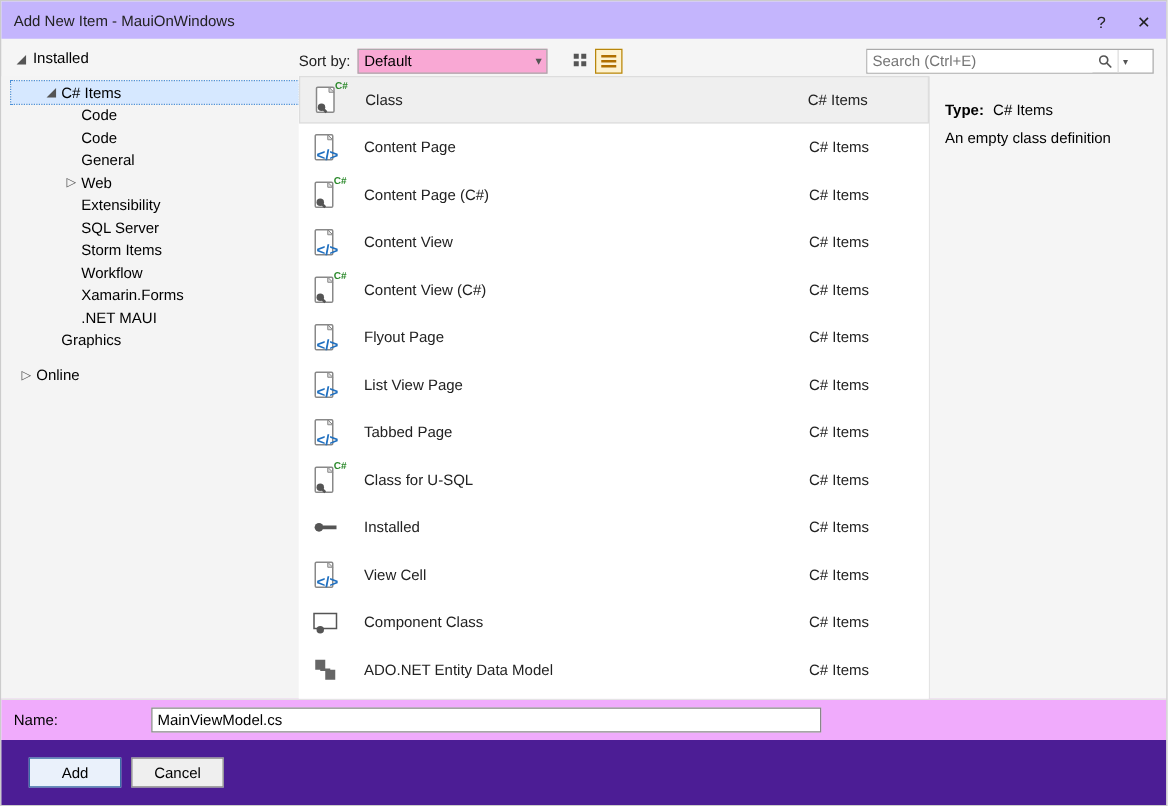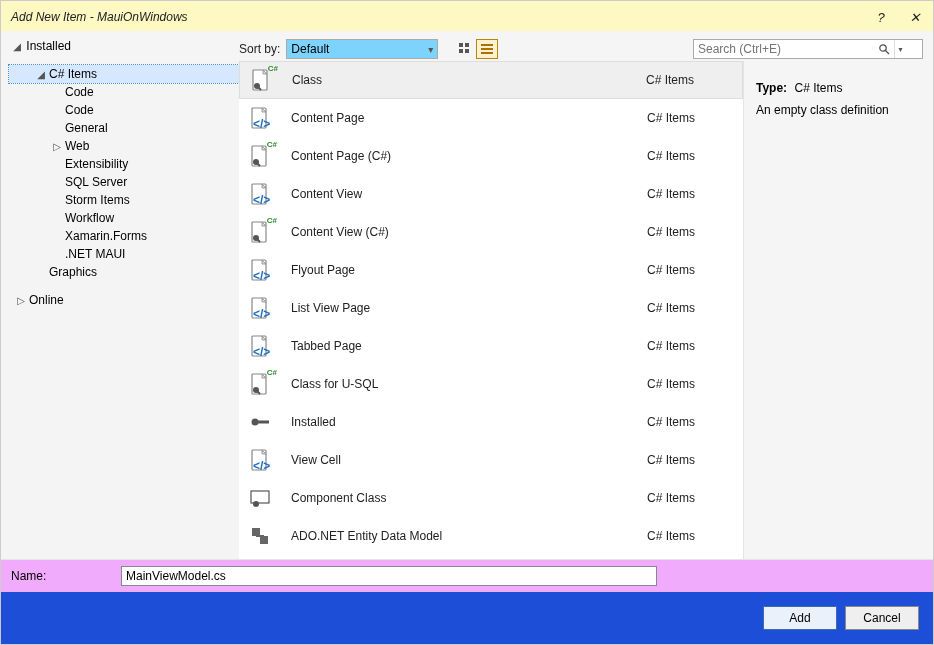--- a/index.html
+++ b/index.html
@@ -1,23 +1,23 @@
 <!DOCTYPE html>
 <html><head>
   <meta charset="utf-8">
   <style>
     * { box-sizing: border-box; margin: 0; padding: 0; font-family: "Segoe UI", Tahoma, sans-serif; font-size: 12px; }
     body { background: #f5f5f5; width: 934px; height: 645px; overflow: hidden; display: flex; flex-direction: column; border: 1px solid #ccc; }
-    .titlebar { display: flex; align-items: center; justify-content: space-between; padding: 2px 10px 0 10px; height: 30px; background: #fef9c3; font-style: italic; }
+    .titlebar { display: flex; align-items: center; justify-content: space-between; padding: 2px 10px 0 10px; height: 30px; background: #c4b5fd; }
     .titlebar .title { font-size: 12px; color: #222; }
     .titlebar .controls { display: flex; gap: 18px; align-items: center; }
     .titlebar .ctl { width: 16px; height: 16px; display: flex; align-items: center; justify-content: center; color: #222; font-size: 13px; cursor: default; }
     .middle-toolbar { display: flex; align-items: center; flex:1; }
     .middle-toolbar .sortby-label { margin-right: 6px; color:#222; }
-    .sortby-select { border: 1px solid #aaa; background: #7dd3fc; height: 20px; width: 152px; display:flex; align-items:center; justify-content:space-between; padding: 0 4px; }
+    .sortby-select { border: 1px solid #aaa; background: #f9a8d4; height: 20px; width: 152px; display:flex; align-items:center; justify-content:space-between; padding: 0 4px; }
     .sortby-select .arrow { font-size: 10px; color:#555; }
     .view-btns { display:flex; margin-left: 16px; }
     .view-btn { width: 22px; height: 20px; display:flex; align-items:center; justify-content:center; border:1px solid transparent; }
     .view-btn.active { border: 1px solid #b8860b; background:#fdf2d0; }
     .view-btn svg { width:14px; height:14px; }
     .search-wrap { display:flex; align-items:center; border: 1px solid #aaa; background:#fff; height:20px; width: 230px; position: relative;}
     .search-wrap input { border:0; outline:0; width: 180px; padding: 0 4px; color:#6d28d9; height:18px;}
     .search-wrap .mag { width:20px; height:18px; display:flex; align-items:center; justify-content:center; border-left:0px; }
     .search-wrap .split { width:12px; height:18px; display:flex; align-items:center; justify-content:center; border-left:1px solid #ddd;}
     .page-body { flex: 1; display: flex; min-height: 0; border-top: 0px solid #ddd; }
@@ -46,21 +46,21 @@
     .badge-cs { position:absolute; top:-3px; right:-4px; font-size:8px; font-weight:bold; color:#2d8a2d; background:transparent; }
     
     .info-pane { width: 190px; background:#f5f5f5; padding: 20px 12px 0 12px; border-left: 1px solid #e4e4e4; }
     .info-pane .line1 { margin-bottom: 8px;}
     .info-pane .line1 b { font-weight:bold; margin-right: 4px;}
     
     .name-row { display:flex; align-items:center; padding: 6px 10px; background:#f0abfc; border-top: 1px solid #e4e4e4;}
     .name-row .lbl { width: 110px; }
     .name-row input { flex: 0 0 536px; height: 20px; border: 1px solid #888; padding: 0 4px; outline: none; }
     
-    .btn-row { display:flex; justify-content:flex-end; padding: 14px 14px 14px 14px; background:#1d4ed8;}
+    .btn-row { display:flex; padding: 14px 14px 14px 14px; background:#4c1d95;}
     .btn { min-width: 74px; height: 24px; border: 1px solid #888; background:#efefef; margin-left: 8px; display:flex; align-items:center; justify-content:center; }
     .btn.primary { border: 1px solid #3a6ea5; background: #eaf1fb; }
     .root-toolbar { display:flex; align-items:flex-start; padding: 8px 10px 2px 0;}
     .root-left { width: 238px; padding-left: 10px; }
     .root-left .exp { display:inline-block; width:12px; text-align:center; color:#555; font-size:10px;}
   </style>
 </head>
 <body>
 
 <div class="titlebar">

